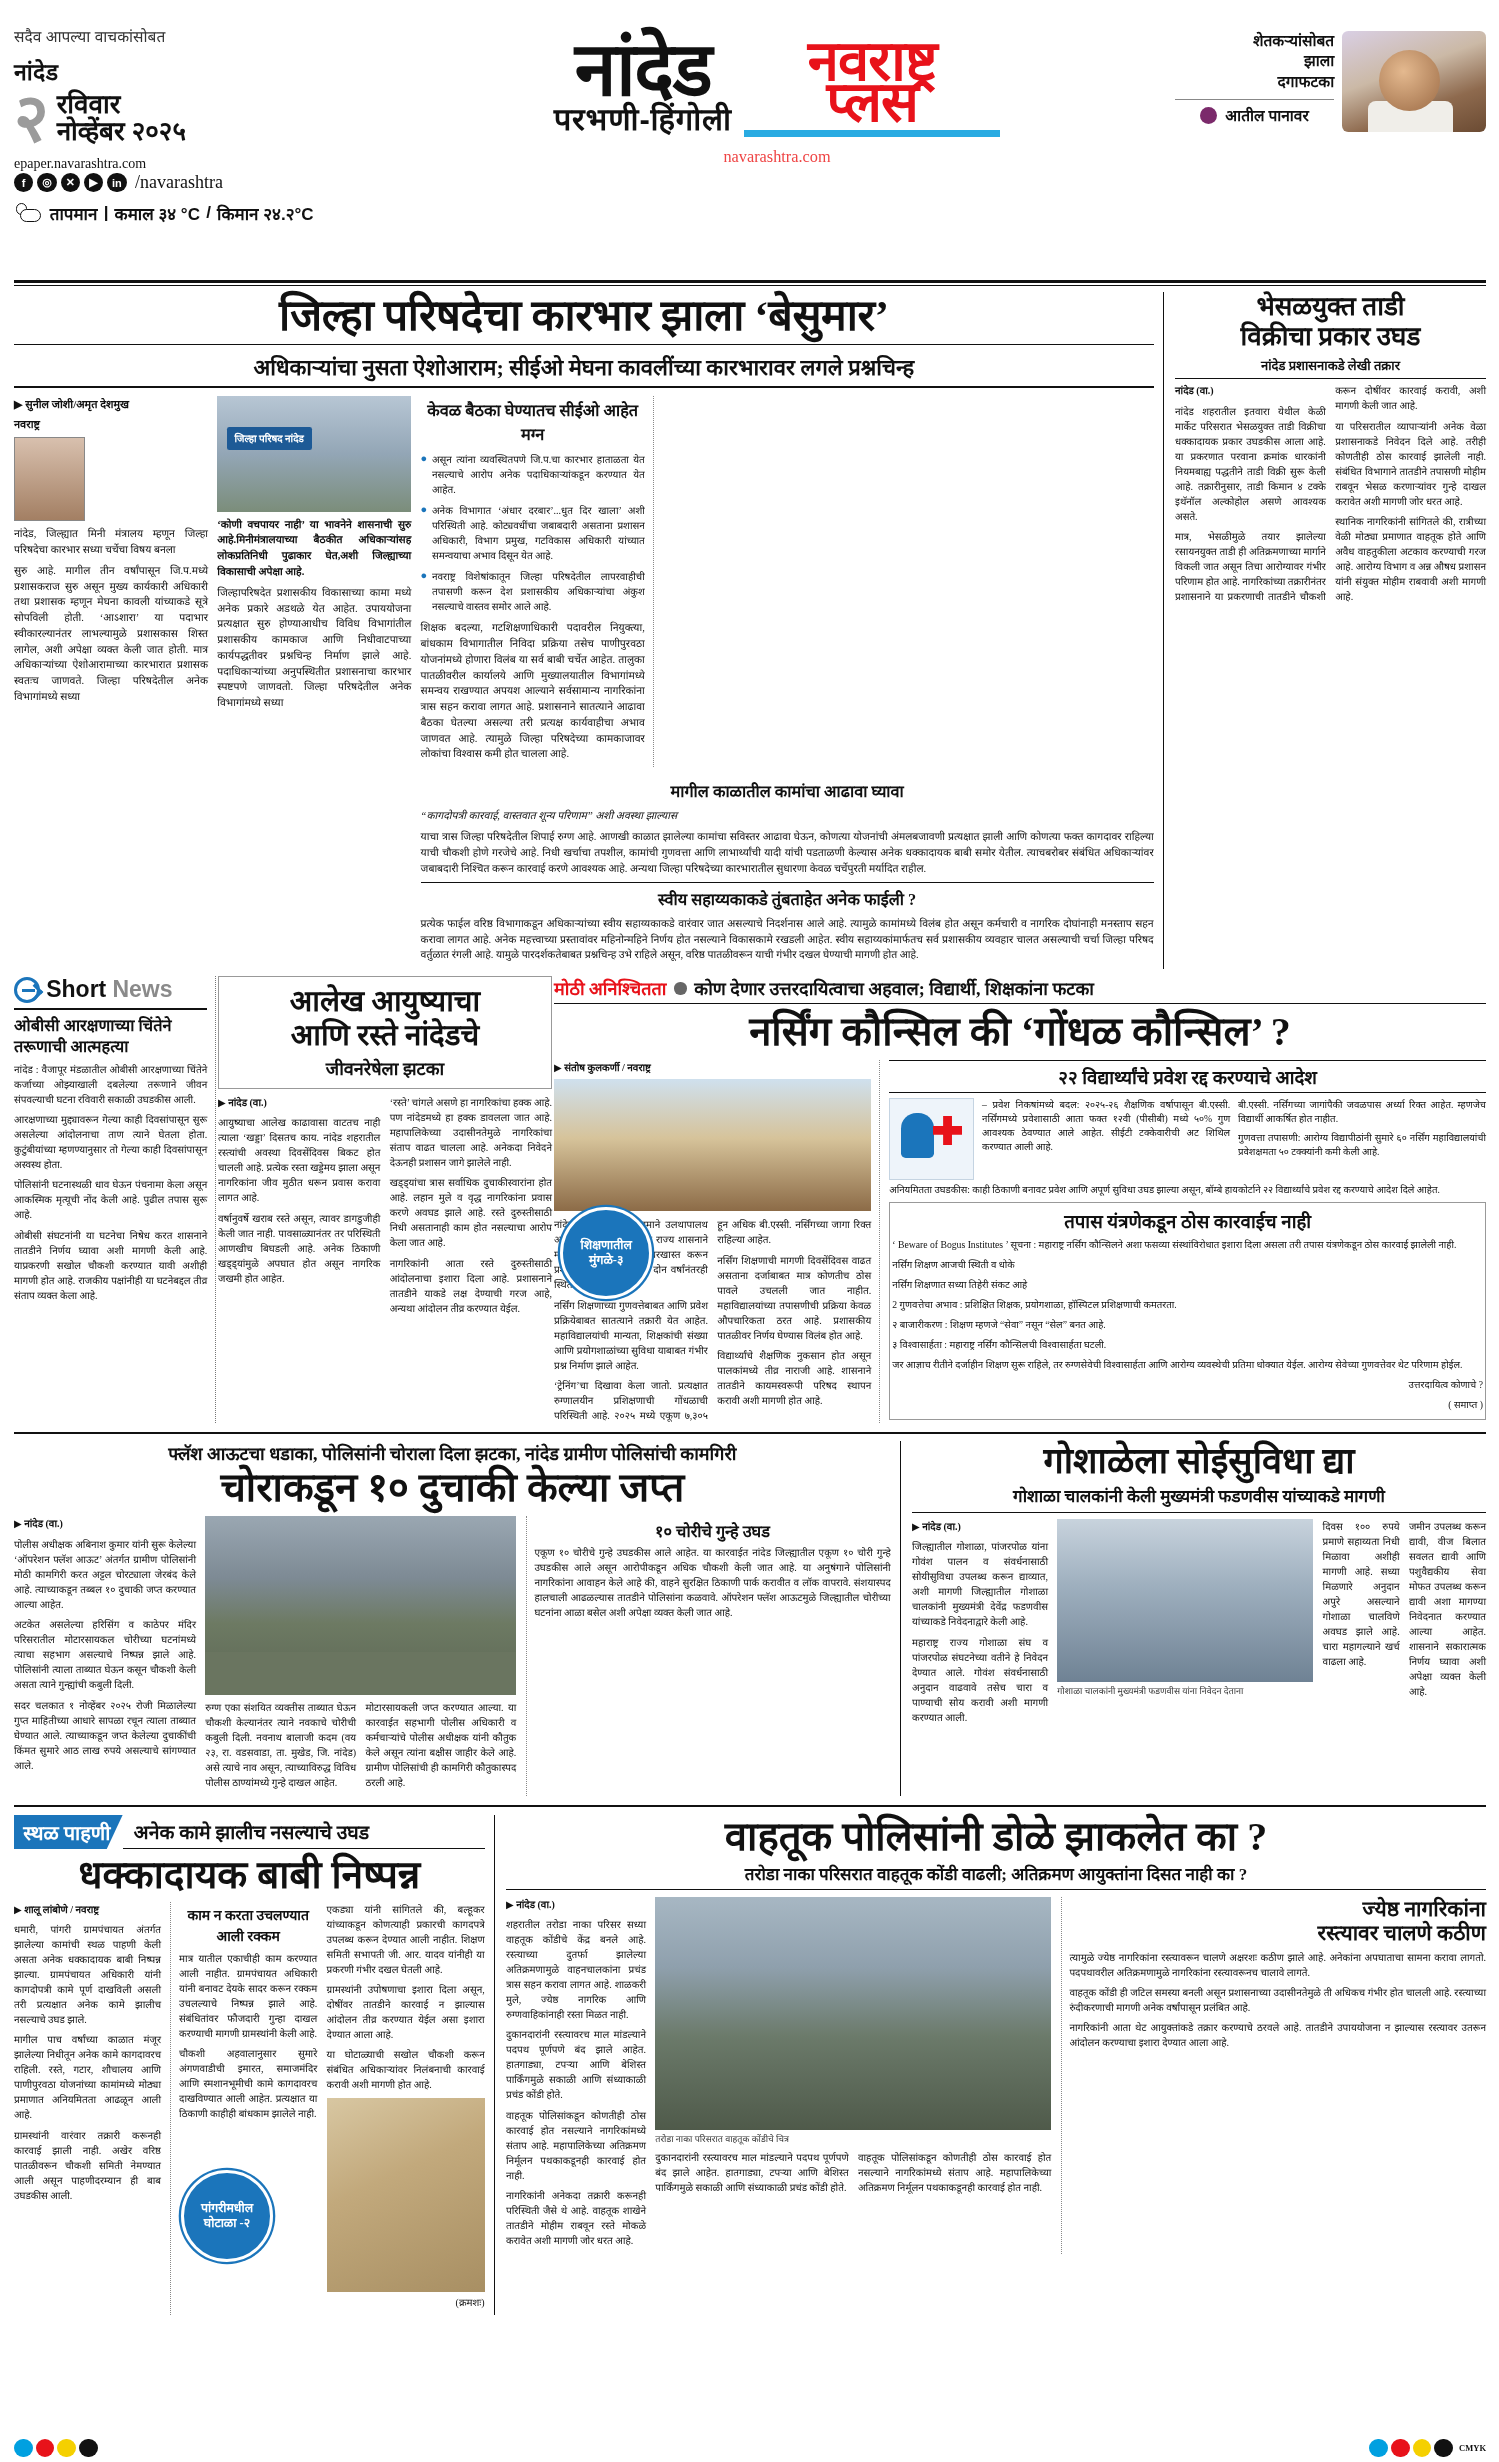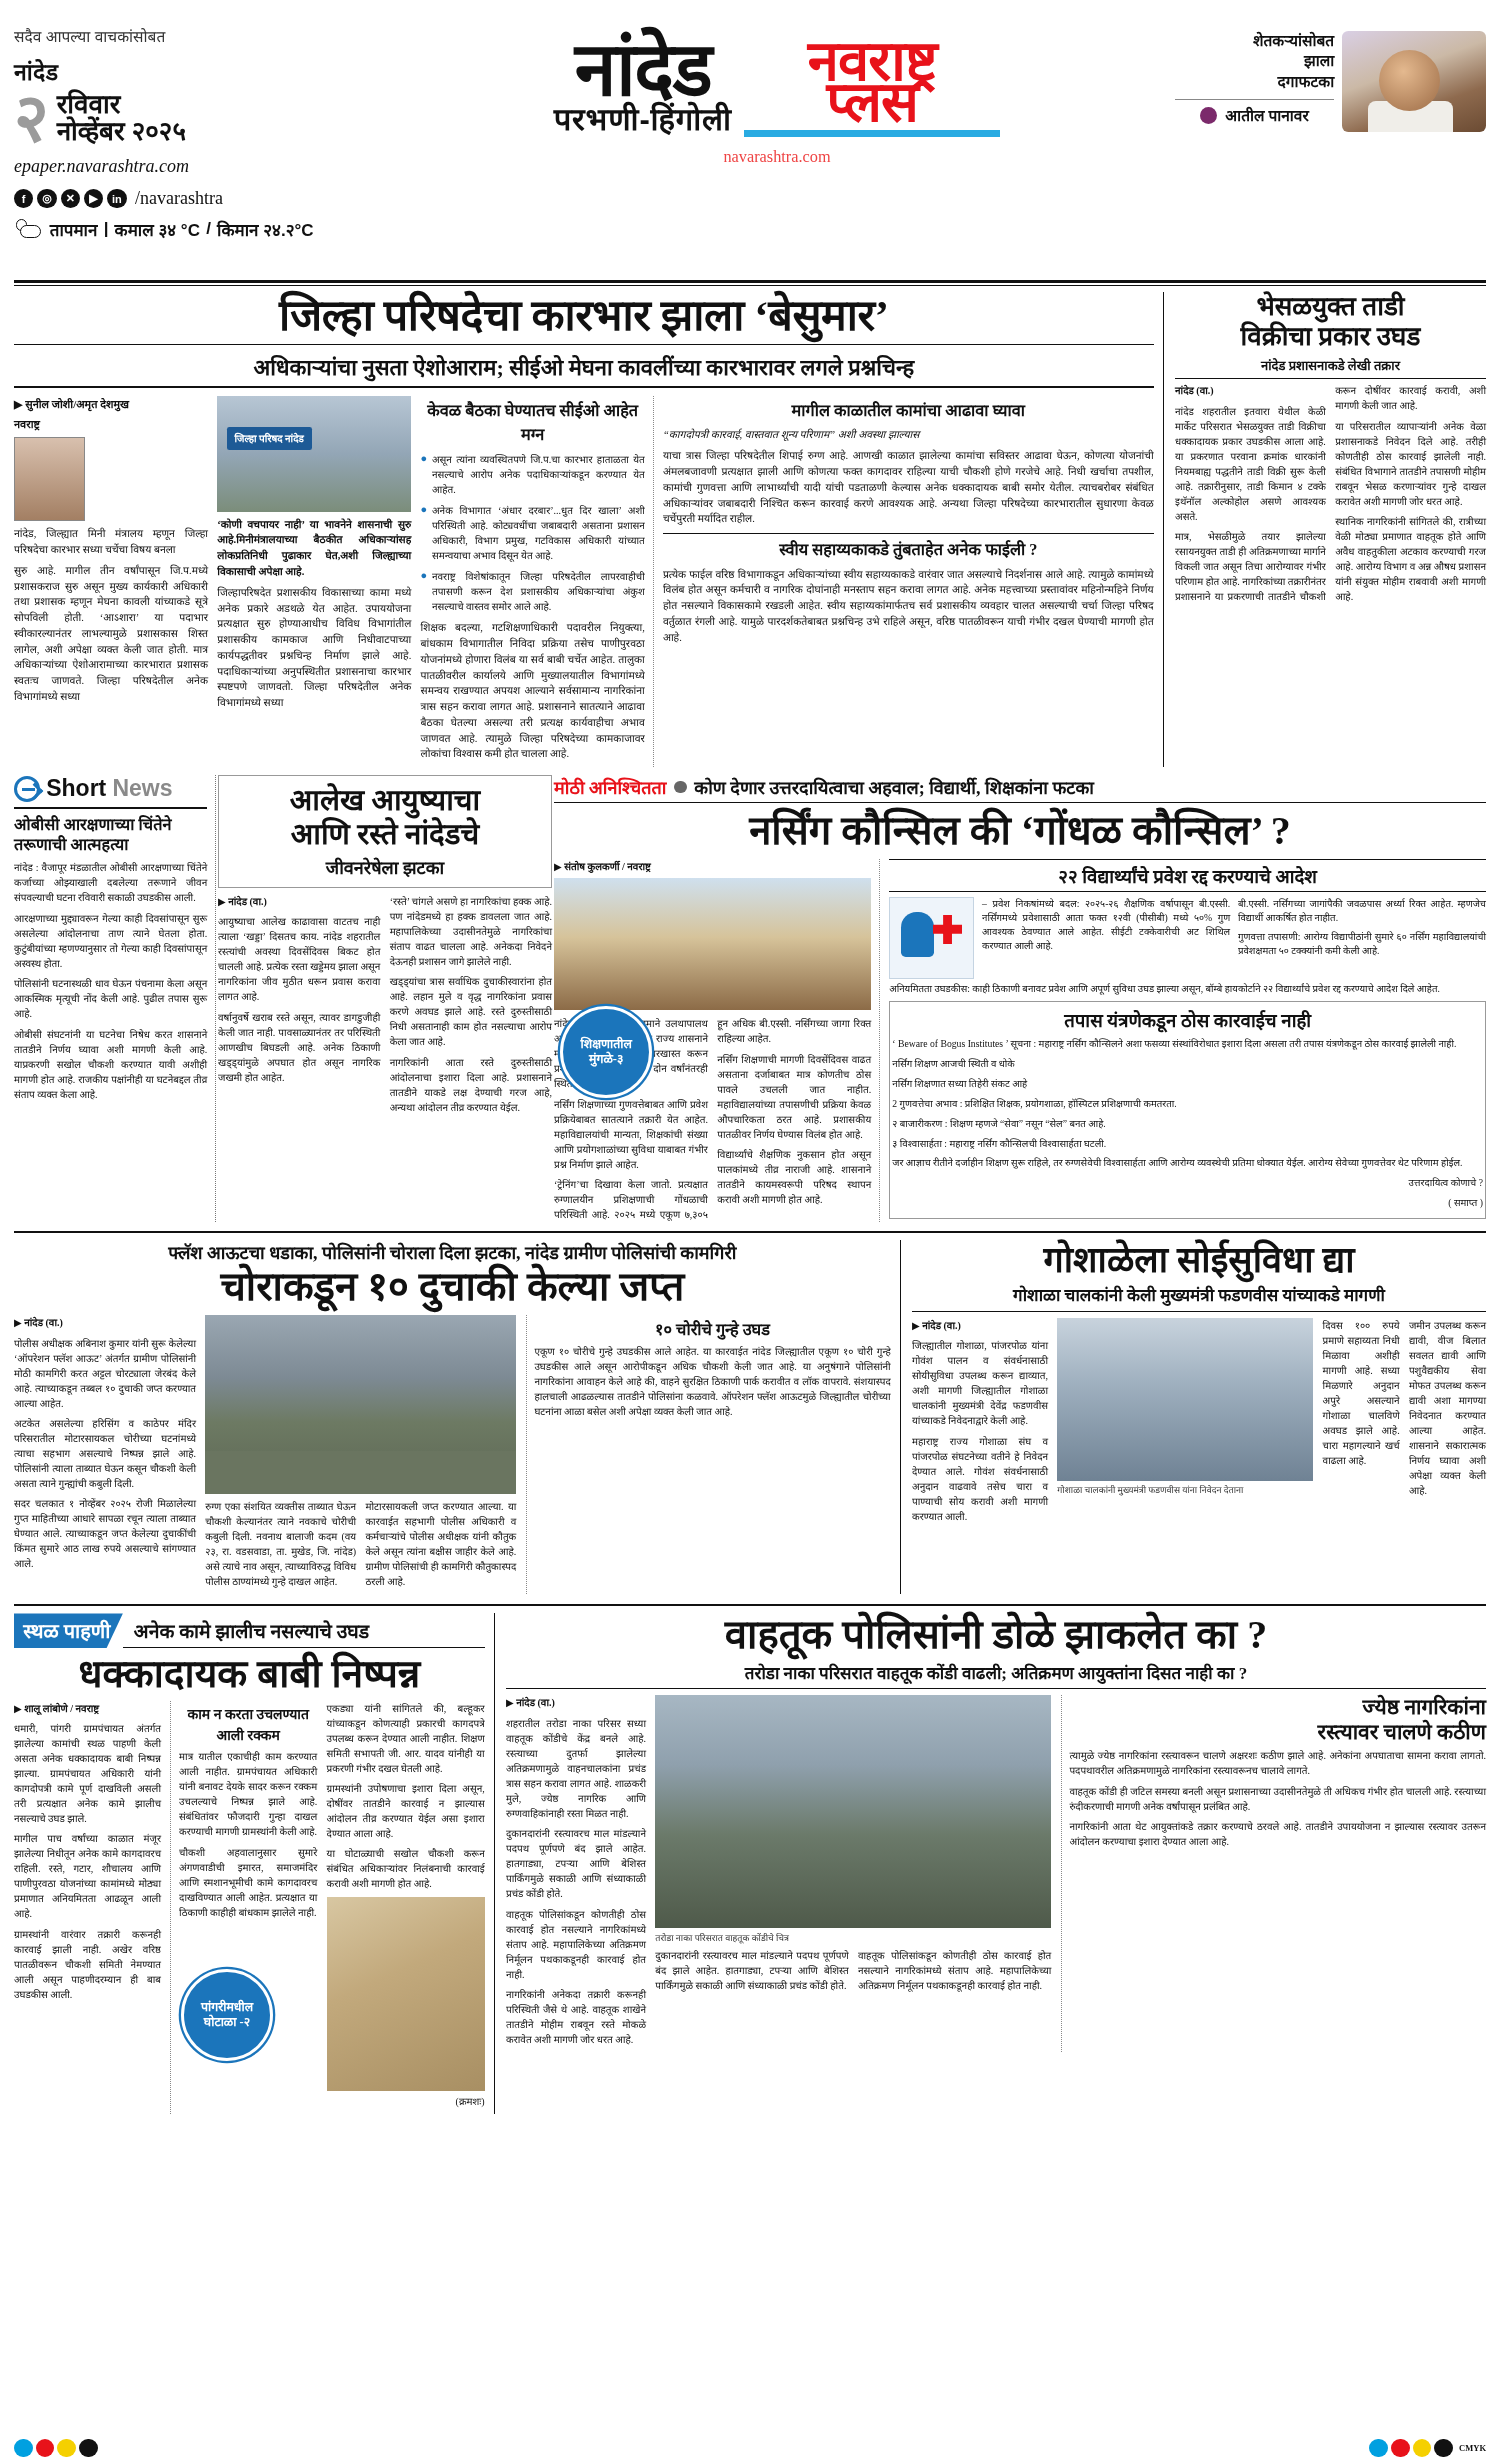--- a/index.html
+++ b/index.html
@@ -16,21 +16,21 @@
   
   .masthead { display:flex; align-items:flex-start; height:264px; position:relative; }
   .mh-left { width:365px; padding-top:14px; }
   .mh-tag { font-size:15.5px; color:#333; margin-bottom:7.8px; font-family:"Liberation Sans",sans-serif;}
   .mh-city { font-size:23px; font-weight:bold; letter-spacing:0.4px; margin-bottom:3.1px; font-family:"Liberation Sans",sans-serif;}
   .mh-dateblock { display:flex; align-items:center; gap:7.8px; margin:1.6px 0 9.3px 0; }
   .mh-daynum { font-size:67px; font-weight:bold; color:#9b9b9b; line-height:.85; font-family:"Liberation Sans",sans-serif;}
   .mh-datecol { line-height:1.05; }
   .mh-weekday { font-size:26px; font-weight:bold; font-family:"Liberation Sans",sans-serif;}
   .mh-monthyear { font-size:26px; font-weight:bold; font-family:"Liberation Sans",sans-serif;}
-  .mh-url { font-size:18px; margin-bottom:11px; font-family:"Liberation Serif",serif;font-style:italic;}
+  .mh-url { font-size:14px; margin-bottom:0; font-family:"Liberation Serif",serif;}
   .mh-social { display:flex; align-items:center; gap:3.9px; margin-bottom:8.5px; }
   .sico { width:19.4px; height:19.4px; border-radius:50%; background:#111; color:#fff; font-size:11px; font-weight:bold;
           display:flex; align-items:center; justify-content:center; font-family:"Liberation Sans",sans-serif;}
   .mh-handle { font-size:18px; margin-left:4.7px; }
   .mh-temp { display:flex; align-items:center; gap:6.2px; font-size:17px; font-weight:bold; font-family:"Liberation Sans",sans-serif;}
   .wicon { width:29.5px; height:23px; position:relative; }
   .wicon .sun { position:absolute; left:1.6px; top:1.6px; width:11.6px;height:11.6px;border-radius:50%;border:1.6px solid #111;}
   .wicon .cloud{ position:absolute; left:6.2px; top:7.8px; width:21px;height:12.4px;border:1.6px solid #111;border-radius:8.5px;background:#fff;}
 
   .mh-center { flex:1; text-align:center; padding-top:23px; position:relative; }
@@ -259,21 +259,21 @@
 
         <div class="lc c2">
           <div class="zpimg">
             <span class="sign">जिल्हा परिषद नांदेड</span>
           </div>
           <p class="tx" style="margin-top:4.7px;font-weight:bold;">‘कोणी वचपायर नाही’ या भावनेने शासनाची सुरु आहे.मिनीमंत्रालयाच्या बैठकीत अधिकाऱ्यांसह लोकप्रतिनिधी पुढाकार घेत,अशी जिल्ह्याच्या विकासाची अपेक्षा आहे.</p>
           <p class="tx">जिल्हापरिषदेत प्रशासकीय विकासाच्या कामा मध्ये अनेक प्रकारे अडथळे येत आहेत. उपाययोजना प्रत्यक्षात सुरु होण्याआधीच विविध विभागांतील प्रशासकीय कामकाज आणि निधीवाटपाच्या कार्यपद्धतीवर प्रश्नचिन्ह निर्माण झाले आहे. पदाधिकाऱ्यांच्या अनुपस्थितीत प्रशासनाचा कारभार स्पष्टपणे जाणवतो. जिल्हा परिषदेतील अनेक विभागांमध्ये सध्या</p>
         </div>
 
         <div class="lc c3">
-          <div style="display:flex;gap:9.3px;">
+          <div style="display:flex;gap:9.3px;flex-direction:column;">
             <div style="width:233px;border-right:0.8px dotted #888;padding-right:7.8px;">
               <div class="boxhead-sm">केवळ बैठका घेण्यातच सीईओ आहेत मग्न</div>
               <div>
                 <div class="bullet-li">
                     <span class="b">●</span>
                     <span>असून त्यांना व्यवस्थितपणे जि.प.चा कारभार हाताळता येत नसल्याचे आरोप अनेक पदाधिकाऱ्यांकडून करण्यात येत आहेत.</span>
                   </div>
                 <div class="bullet-li">
                     <span class="b">●</span>
                     <span>अनेक विभागात ‘अंधार दरबार’...धुत दिर खाला’ अशी परिस्थिती आहे. कोट्यवधींचा जबाबदारी असताना प्रशासन अधिकारी, विभाग प्रमुख, गटविकास अधिकारी यांच्यात समन्वयाचा अभाव दिसून येत आहे.</span>

